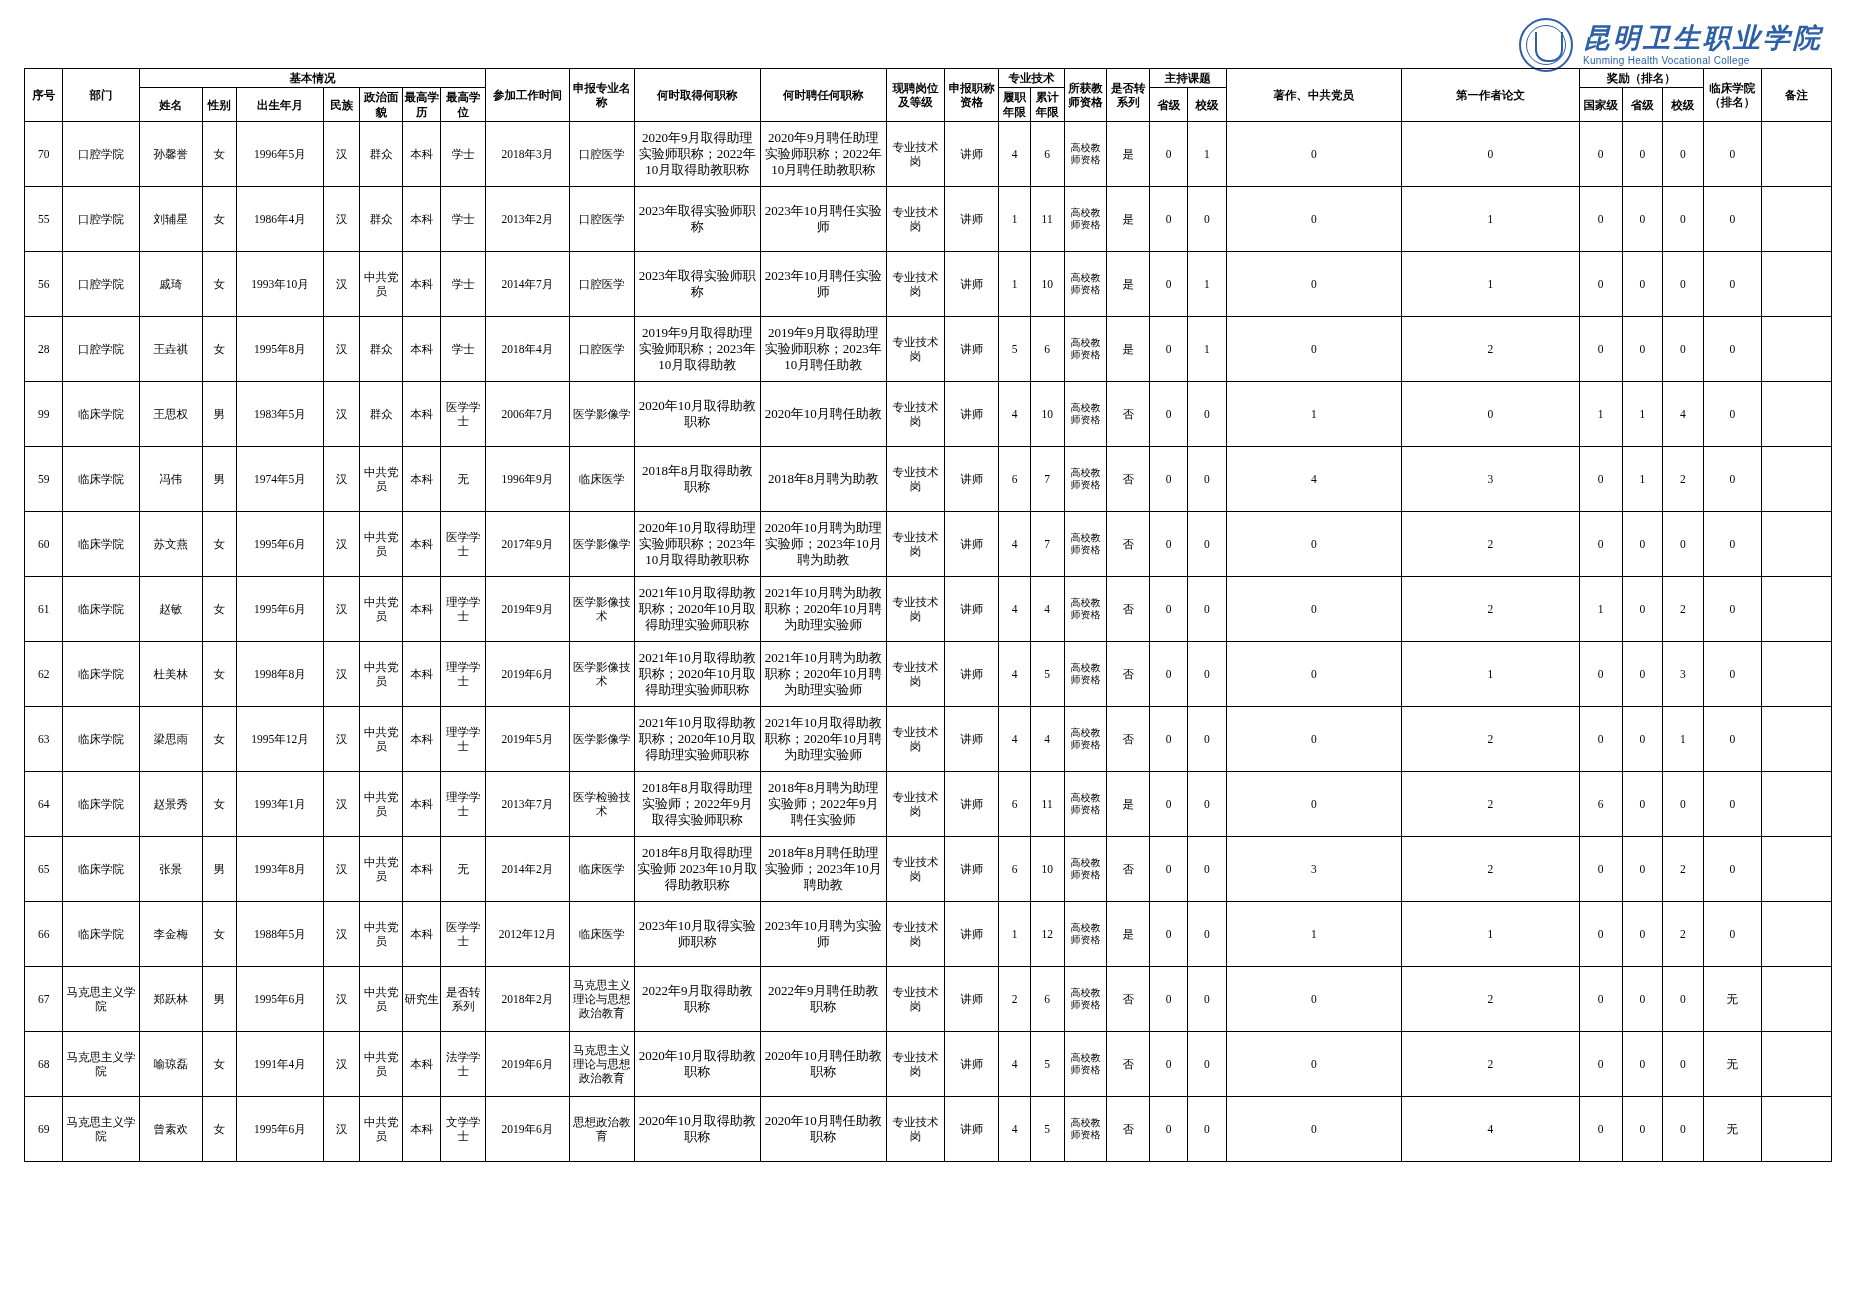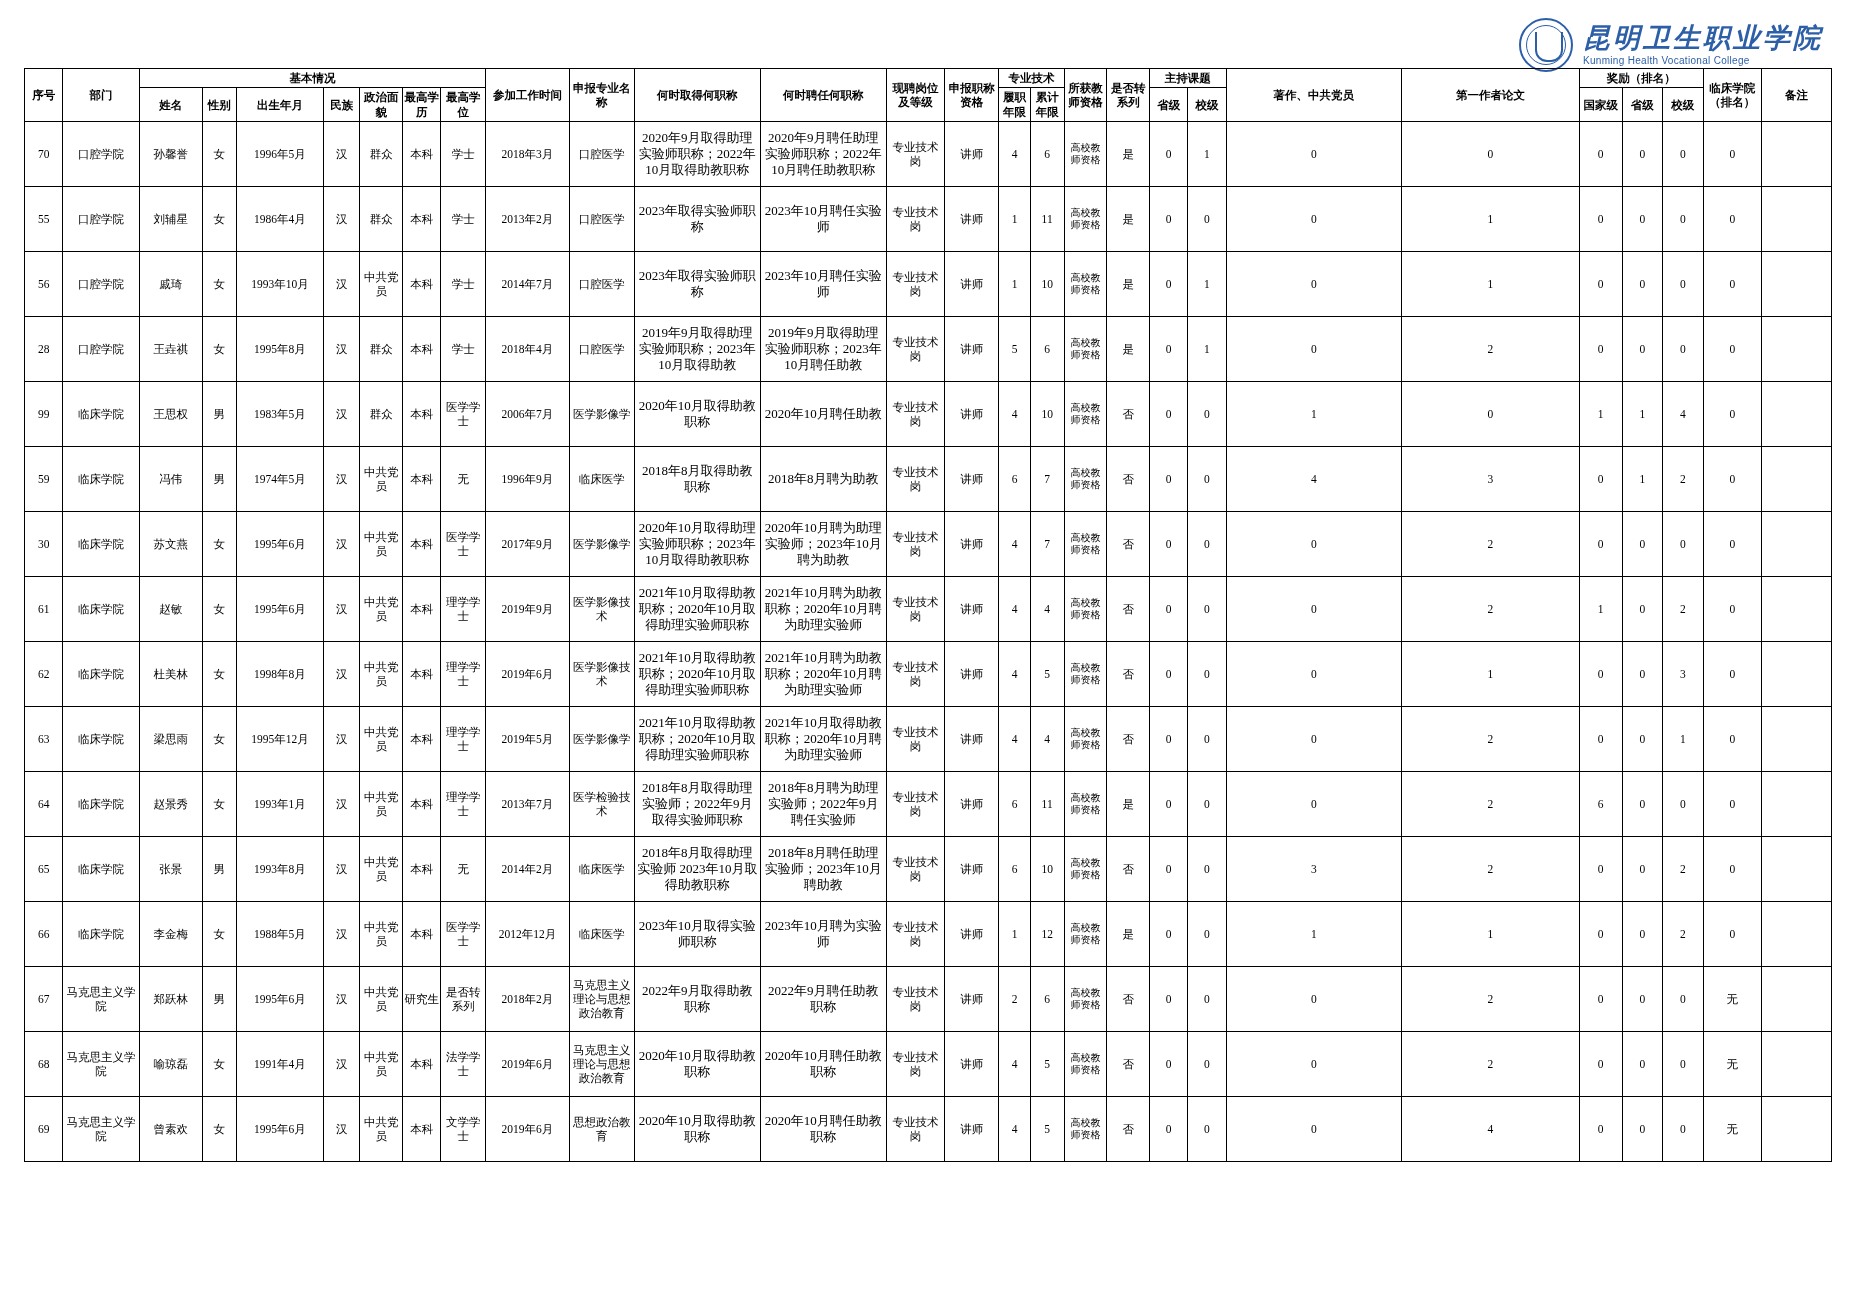--- a/index.html
+++ b/index.html
@@ -367,21 +367,21 @@
           <td>0</td>
           <td>4</td>
           <td>3</td>
           <td>0</td>
           <td>1</td>
           <td>2</td>
           <td>0</td>
           <td></td>
         </tr>
         <tr>
-          <td>30</td>
+          <td>60</td>
           <td>临床学院</td>
           <td>苏文燕</td>
           <td>女</td>
           <td>1995年6月</td>
           <td>汉</td>
           <td>中共党员</td>
           <td>本科</td>
           <td>医学学士</td>
           <td>2017年9月</td>
           <td>医学影像学</td>

